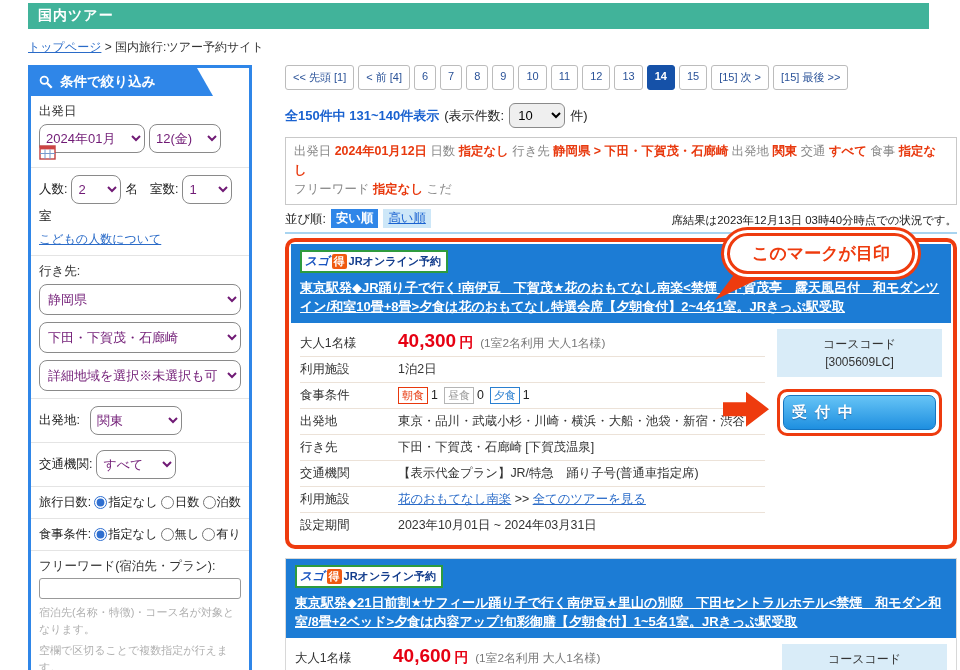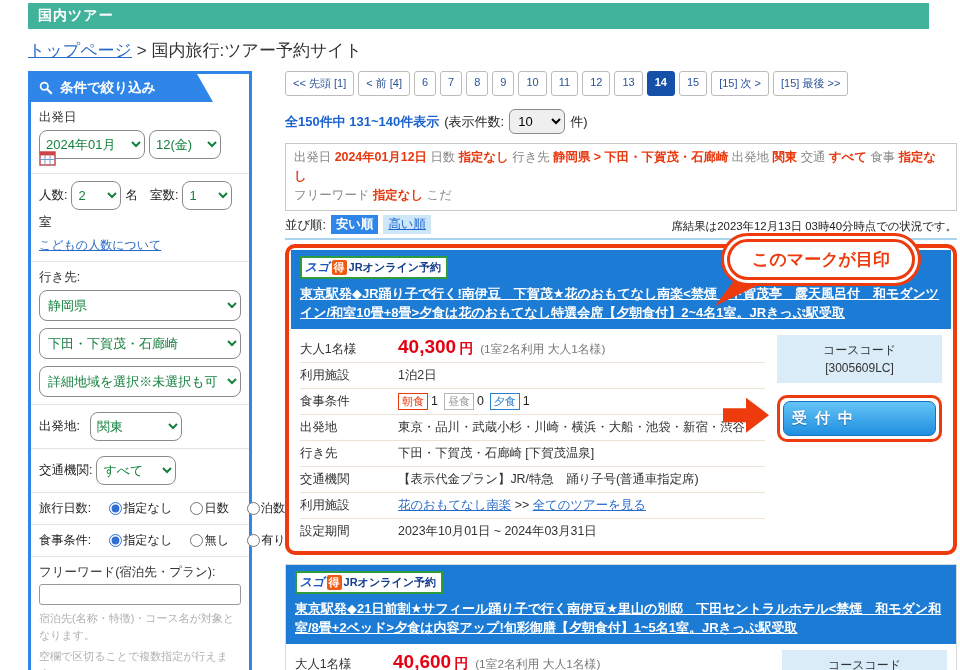--- a/index.html
+++ b/index.html
@@ -2,39 +2,39 @@
 <html><head>
 <meta charset="utf-8">
 <style>
   * { margin:0; padding:0; box-sizing:border-box; }
   html,body { width:960px; height:670px; overflow:hidden; background:#fff;
     font-family:"Liberation Sans","DejaVu Sans",sans-serif; color:#222; }
 
   .topbar { margin:3px 31px 0 28px; background:#41b39a; color:#fff; font-weight:bold;
     font-size:14px; padding:4px 10px; letter-spacing:1px; }
 
-  .breadcrumb { margin:10px 0 9px 28px; font-size:17px; color:#333; }
+  .breadcrumb { margin:10px 0 9px 28px; font-size:12px; color:#333; }
   .breadcrumb a { color:#2a6bc8; text-decoration:underline; cursor:pointer; }
 
   .content { display:flex; margin-left:28px; align-items:flex-start; }
 
   
   .sidebar { width:224px; border:3px solid #2f86e8; background:#fff; flex:none; }
   .sb-head { background:#2f86e8; color:#fff; font-weight:bold; font-size:13.5px;
     padding:5px 8px; width:182px; clip-path:polygon(0 0,calc(100% - 16px) 0,100% 100%,0 100%);
     display:flex; align-items:center; gap:7px; }
   .sb-sec { padding:7px 8px; }
   .sb-sec + .sb-sec { border-top:1px solid #e4e4e4; }
   .sb-label { font-size:12.5px; color:#333; margin-bottom:4px; }
   .sel { border:1px solid #8a8a8a; border-radius:8px; background:#fff; font-size:13px;
-    padding:5px 2px; color:#15803d; }
+    padding:5px 2px; color:#701a75; }
   .inline-row { display:flex; align-items:center; gap:4px; font-size:12.5px; flex-wrap:wrap; }
   .sb-link { font-size:12px; color:#2a6bc8; text-decoration:underline; display:inline-block; margin-top:6px; cursor:pointer; }
   .sel-full { width:100%; margin-bottom:7px; padding:6px 4px; }
-  .radio-row { font-size:12.2px; display:flex; align-items:center; gap:18px; flex-wrap:nowrap; white-space:nowrap; }
+  .radio-row { font-size:12.2px; display:flex; align-items:center; gap:2px; flex-wrap:nowrap; white-space:nowrap;justify-content:space-between; }
   .radio-row label { display:flex; align-items:center; gap:1px; }
   input[type=radio], input[type=checkbox] { accent-color:#2f6fd0; }
   .fw-input { width:100%; height:21px; border:1px solid #999; border-radius:3px; margin-top:3px; }
   .sb-note { color:#b0b0b0; font-size:11px; line-height:1.5; margin-top:5px; }
 
   
   .main { width:672px; margin-left:33px; position:relative; }
   .pagination { display:flex; gap:4px; font-size:11px; flex-wrap:nowrap; }
   .pg { border:1px solid #bcbcbc; border-radius:3px; padding:4px 7px; color:#2a5298;
     background:#fff; cursor:pointer; white-space:nowrap; }

